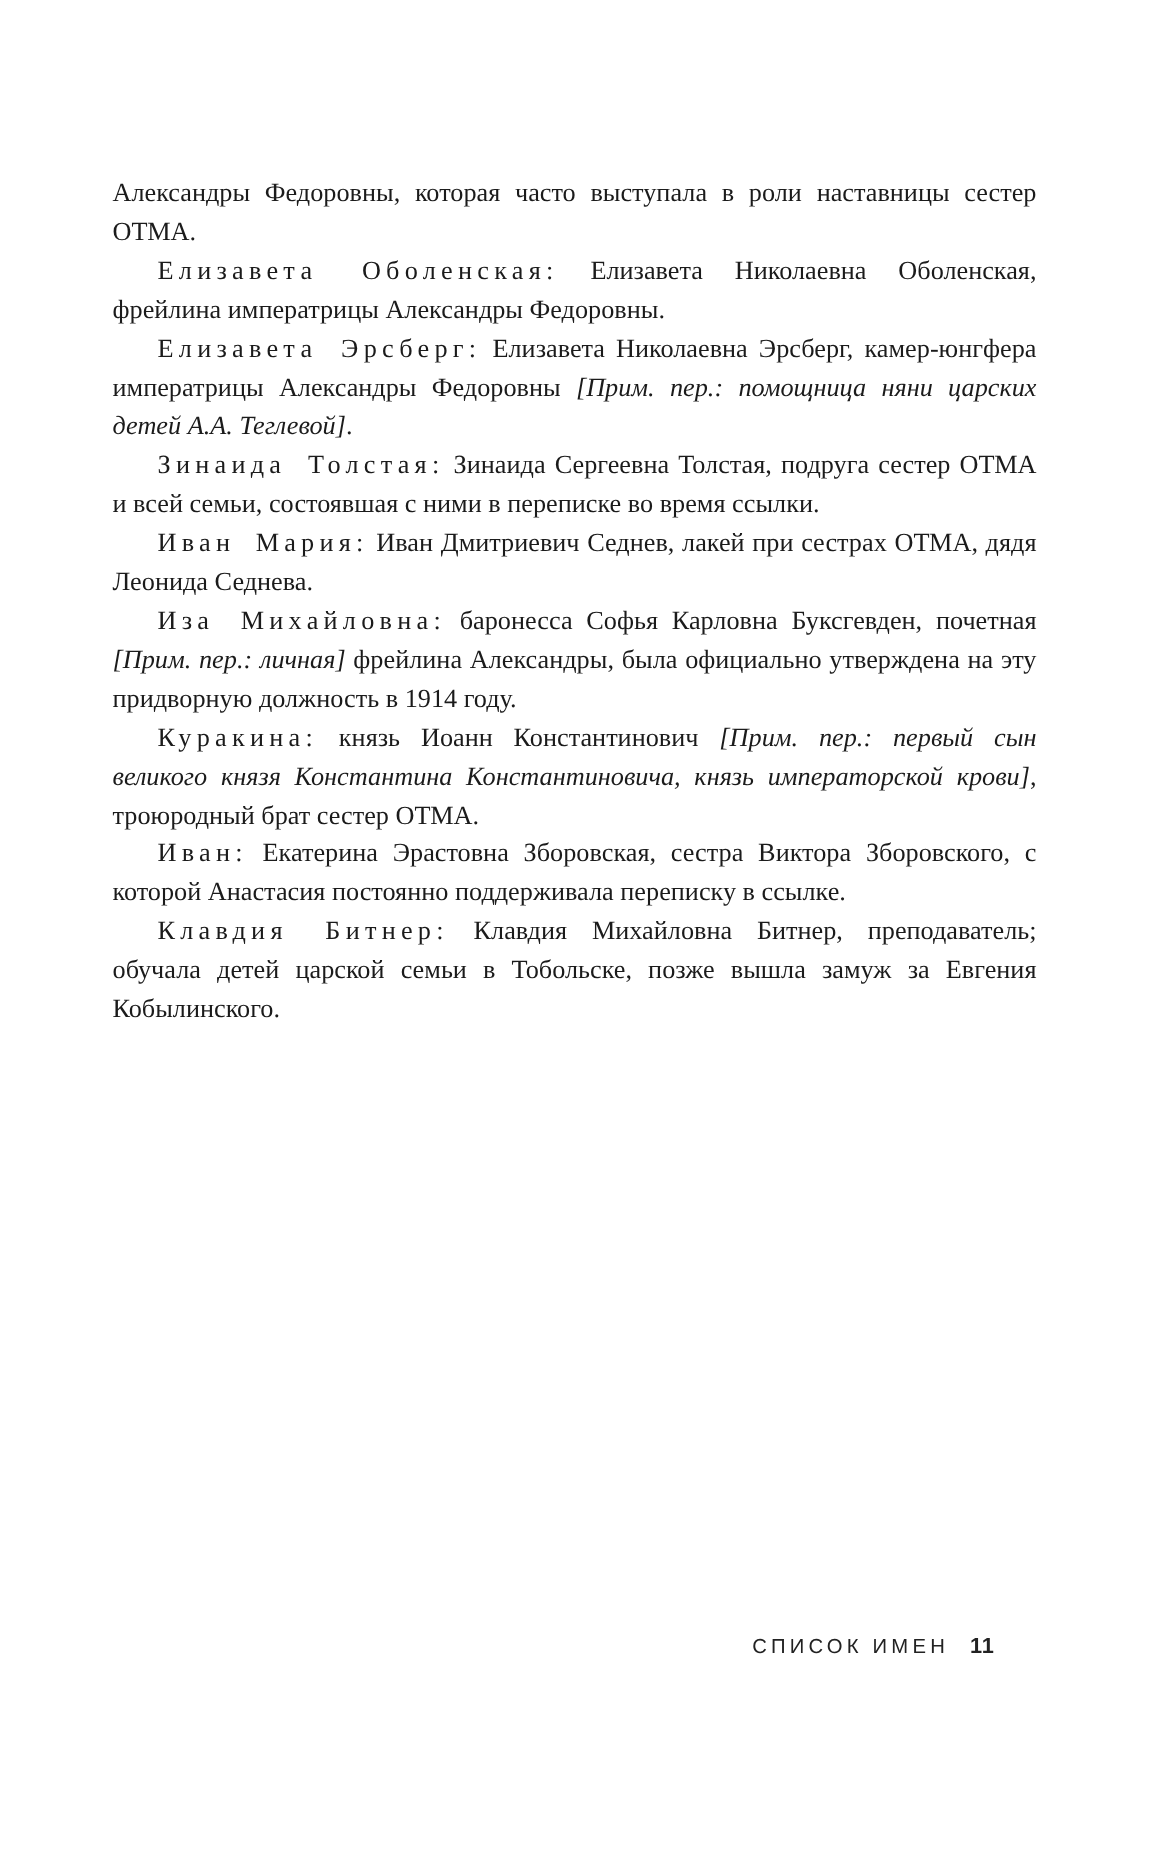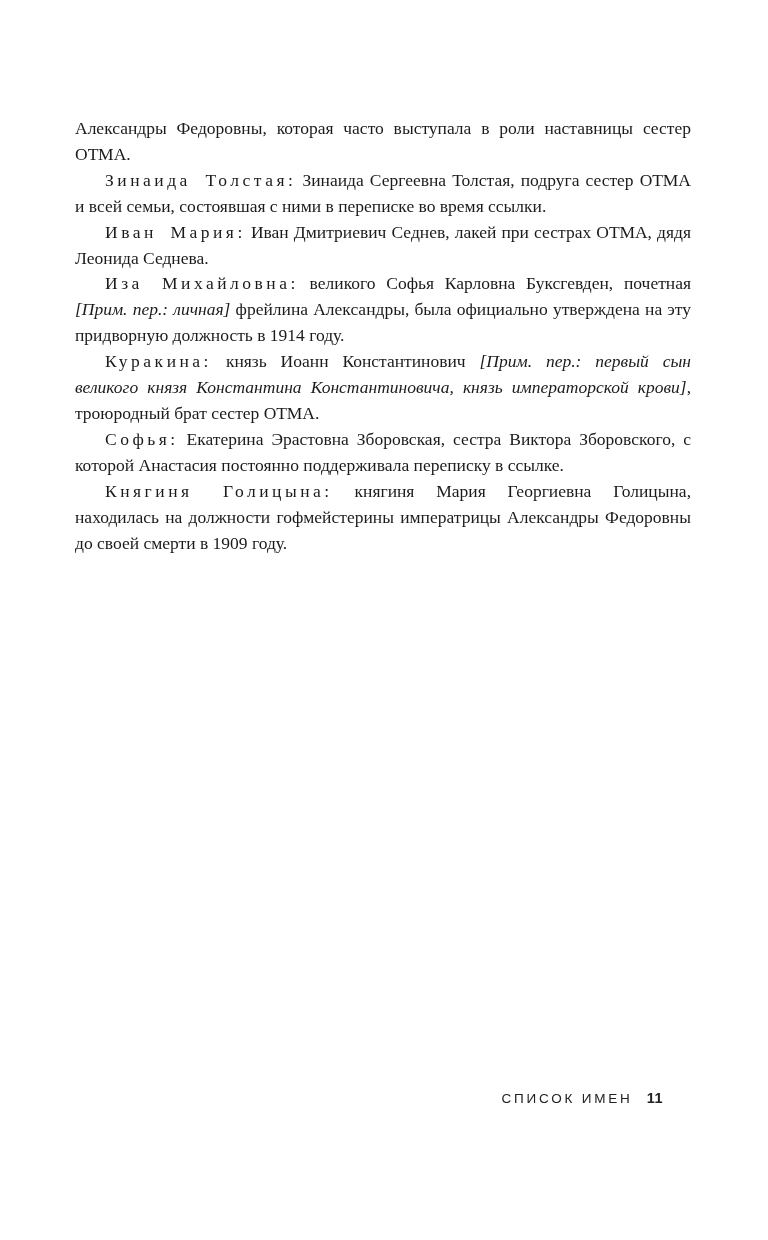--- a/index.html
+++ b/index.html
@@ -54,25 +54,27 @@
   }
 </style>
 </head>
 <body>
 
 <div class="page">
 
   <main class="text-block">
 
   <p class="para no-indent"><span class="seg-normal">Александры Федоровны, которая часто выступала в роли наставницы сестер ОТМА.</span></p>
+      <p class="para"><span class="seg-spaced">Елизавета Оболенская:</span><span class="seg-normal"> Елизавета Николаевна Оболенская, фрейлина императрицы Александры Федоровны.</span></p>
+      <p class="para"><span class="seg-spaced">Елизавета Эрсберг:</span><span class="seg-normal"> Елизавета Николаевна Эрсберг, камер-юнгфера императрицы Александры Федоровны </span><span class="seg-italic">[Прим. пер.: помощница няни царских детей А.А. Теглевой]</span><span class="seg-normal">.</span></p>
       <p class="para"><span class="seg-spaced">Зинаида Толстая:</span><span class="seg-normal"> Зинаида Сергеевна Толстая, подруга сестер ОТМА и всей семьи, состоявшая с ними в переписке во время ссылки.</span></p>
       <p class="para"><span class="seg-spaced">Иван Мария:</span><span class="seg-normal"> Иван Дмитриевич Седнев, лакей при сестрах ОТМА, дядя Леонида Седнева.</span></p>
-      <p class="para"><span class="seg-spaced">Иза Михайловна:</span><span class="seg-normal"> великого Софья Карловна Буксгевден, почетная </span><span class="seg-italic">[Прим. пер.: личная]</span><span class="seg-normal"> фрейлина Александры, была официально утверждена на эту придворную должность в 1914 году.</span></p>
+      <p class="para"><span class="seg-spaced">Иза Михайловна:</span><span class="seg-normal"> баронесса Софья Карловна Буксгевден, почетная </span><span class="seg-italic">[Прим. пер.: личная]</span><span class="seg-normal"> фрейлина Александры, была официально утверждена на эту придворную должность в 1914 году.</span></p>
       <p class="para"><span class="seg-spaced">Куракина:</span><span class="seg-normal"> князь Иоанн Константинович </span><span class="seg-italic">[Прим. пер.: первый сын великого князя Константина Константиновича, князь императорской крови]</span><span class="seg-normal">, троюродный брат сестер ОТМА.</span></p>
-      <p class="para"><span class="seg-spaced">Софья:</span><span class="seg-normal"> Екатерина Эрастовна Зборовская, сестра Виктора Зборовского, с которой Анастасия постоянно поддерживала переписку в ссылке.</span></p>
-      <p class="para"><span class="seg-spaced">Княгиня Голицына:</span><span class="seg-normal"> княгиня Мария Георгиевна Голицына, находилась на должности гофмейстерины императрицы Александры Федоровны до своей смерти в 1909 году.</span></p>
+      <p class="para"><span class="seg-spaced">Иван:</span><span class="seg-normal"> Екатерина Эрастовна Зборовская, сестра Виктора Зборовского, с которой Анастасия постоянно поддерживала переписку в ссылке.</span></p>
+      <p class="para"><span class="seg-spaced">Клавдия Битнер:</span><span class="seg-normal"> Клавдия Михайловна Битнер, преподаватель; обучала детей царской семьи в Тобольске, позже вышла замуж за Евгения Кобылинского.</span></p>
     </main>
 
   <footer class="running-footer">
     <span class="footer-title">СПИСОК ИМЕН</span><span class="page-number">11</span>
   </footer>
 
 </div>
 
 </body></html>

